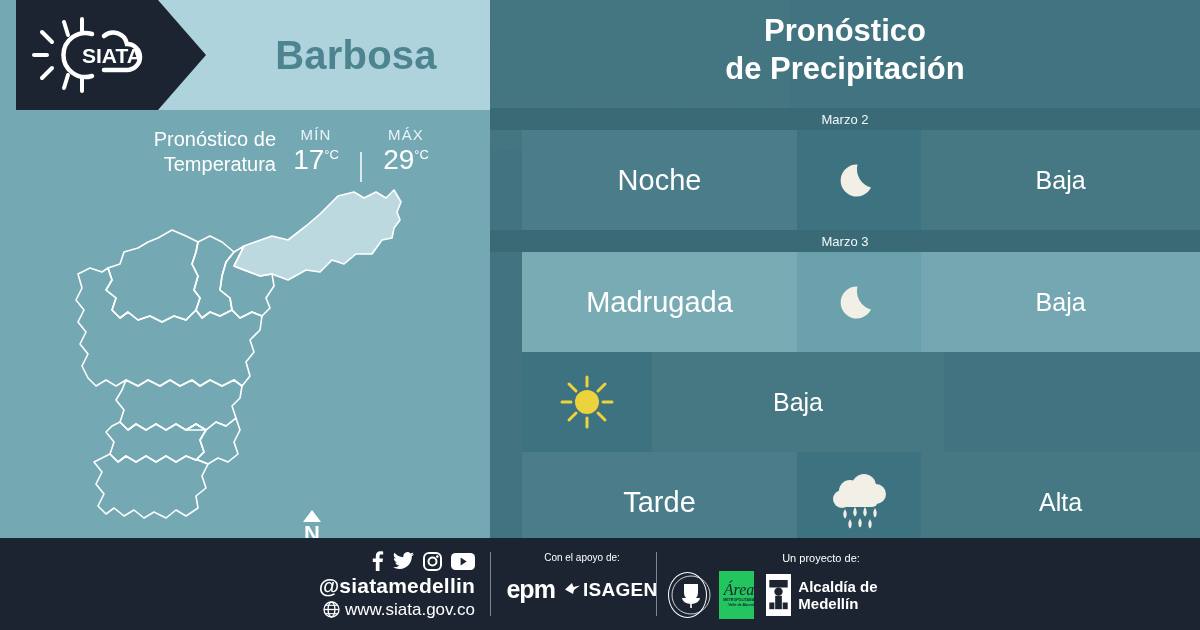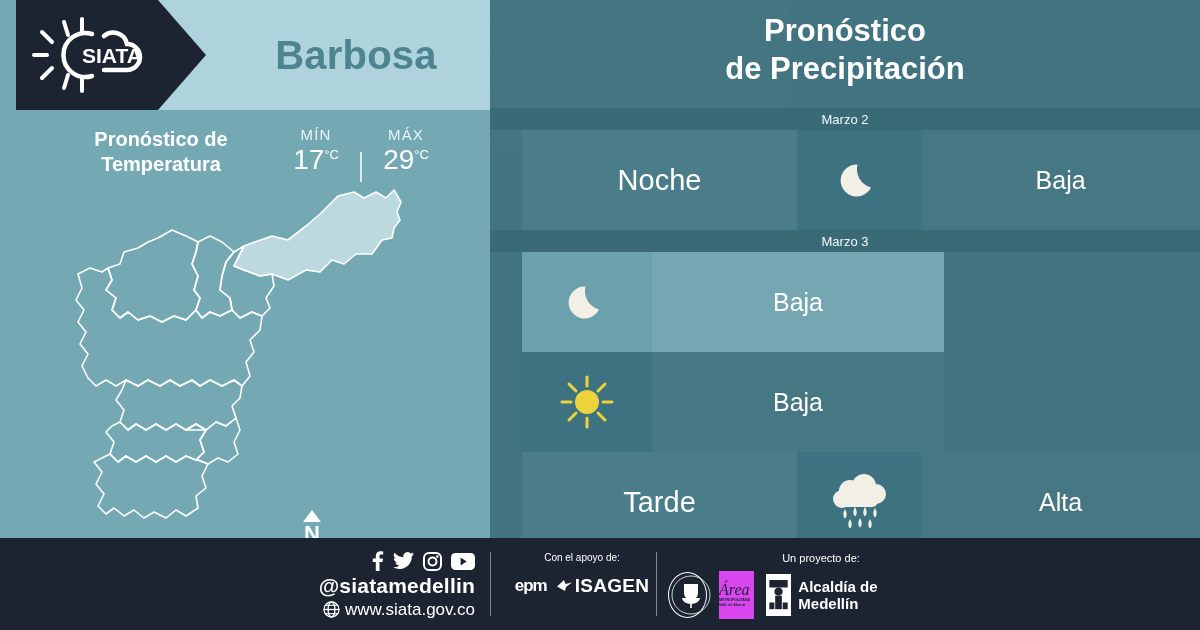--- a/index.html
+++ b/index.html
@@ -32,22 +32,22 @@
   .city-name {
     position: absolute; left: 190px; top: 0;
     width: 300px; height: 110px;
     display: flex; align-items: center; justify-content: center;
     font-size: 40px; font-weight: bold; color: #4d8490;
     letter-spacing: .2px;
   }
 
   .temp-block { position: absolute; left: 0; top: 110px; width: 490px; height: 80px; }
   .temp-title {
-    position: absolute; left: 71px; top: 17px; width: 180px;
-    text-align: center; color: #ffffff; font-weight: bold;
+    position: absolute; left: 96px; top: 17px; width: 180px;
+    text-align: right; color: #ffffff; font-weight: normal;
     font-size: 20px; line-height: 25px;
   }
   .temp-min { position: absolute; left: 277px; top: 16px; width: 78px; text-align: center; }
   .temp-max { position: absolute; left: 367px; top: 16px; width: 78px; text-align: center; }
   .temp-lab { color: #eaf4f7; font-size: 15px; letter-spacing: 1.2px; }
   .temp-val { color: #ffffff; font-size: 28px; margin-top: 1px; }
   .temp-val sup { font-size: 13px; vertical-align: super; }
   .temp-div {
     position: absolute; left: 360px; top: 42px;
     width: 2px; height: 30px; background: rgba(255,255,255,.75);
@@ -101,30 +101,30 @@
   }
   .foot-social { position: absolute; right: 725px; top: 13px; text-align: right; color: #fff; }
   .soc-icons { display: flex; gap: 9px; justify-content: flex-end; align-items: center; height: 20px; }
   .handle { font-size: 21px; font-weight: bold; line-height: 26px; margin-top: 2px; letter-spacing: .2px; }
   .site-line { display: flex; align-items: center; justify-content: flex-end; gap: 5px; font-size: 17px; line-height: 21px; }
   .vdiv { position: absolute; top: 14px; width: 1px; height: 64px; background: rgba(255,255,255,.45); }
 
   .sup-block { position: absolute; left: 508px; top: 14px; width: 148px; text-align: center; color: #fff; }
   .sup-label { font-size: 10px; margin-bottom: 12px; }
   .sup-logos { display: flex; align-items: center; justify-content: center; gap: 10px; }
-  .epm-word { font-size: 17px; font-weight: bold; letter-spacing: -1px; }
+  .epm-word { font-size: 25px; font-weight: bold; letter-spacing: -1px; }
   .isagen-word { font-size: 19px; font-weight: bold; letter-spacing: .3px; }
 
   .proj-block { position: absolute; left: 668px; top: 14px; width: 250px; color: #fff; }
   .proj-label { font-size: 11px; text-align: center; margin-left: 56px; margin-bottom: 7px; }
   .proj-logos { display: flex; align-items: center; gap: 12px; }
   .seal { width: 46px; height: 46px; border: 1.6px solid #fff; border-radius: 50%; position: relative; }
   .area-logo {
-    width: 42px; height: 48px; background: #d946ef; color: #1b2430;
-    display: flex; flex-direction: column; align-items: flex-start; justify-content: center;
+    width: 42px; height: 48px; background: #22c55e; color: #1b2430;
+    display: flex; flex-direction: column; align-items: flex-end; justify-content: center;
   }
   .area-script { font-family: "Liberation Serif", serif; font-style: italic; font-size: 16px; line-height: 16px; }
   .area-sub { font-size: 3.6px; font-weight: bold; line-height: 5px; text-align: center; }
   .alc-mark { width: 30px; height: 42px; background: #fff; }
   .alc-word { font-size: 15px; font-weight: bold; }
 </style>
 </head>
 <body>
 
 <div id="page">
@@ -234,20 +234,23 @@
           </svg>
         </div>
         <div class="c3">
           <span class="prob">Baja</span>
         </div>
       </div>
 
       <div class="date-bar">Marzo 3</div>
 
       <div class="fc-row light">
+        <div class="c1">
+          <span class="period">Madrugada</span>
+        </div>
         <div class="c2">
           <svg width="52" height="52" viewBox="0 0 52 52">
             <path d="M38 33.5 A16 16 0 1 1 24.5 10.5 A19 19 0 0 0 38 33.5 Z" fill="#f2efe6"></path>
           </svg>
         </div>
         <div class="c3">
           <span class="prob">Baja</span>
         </div>
       </div>
 

